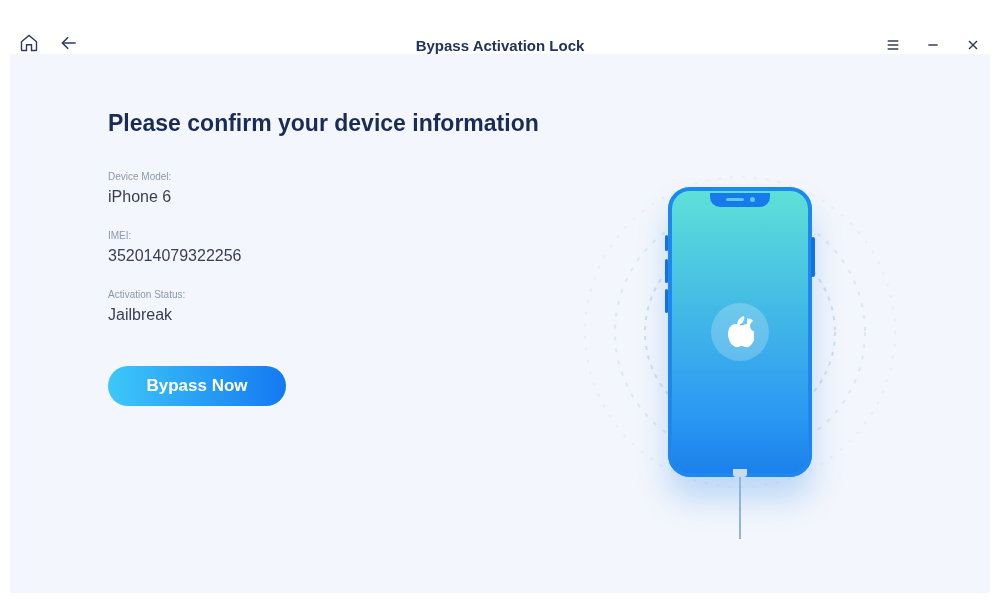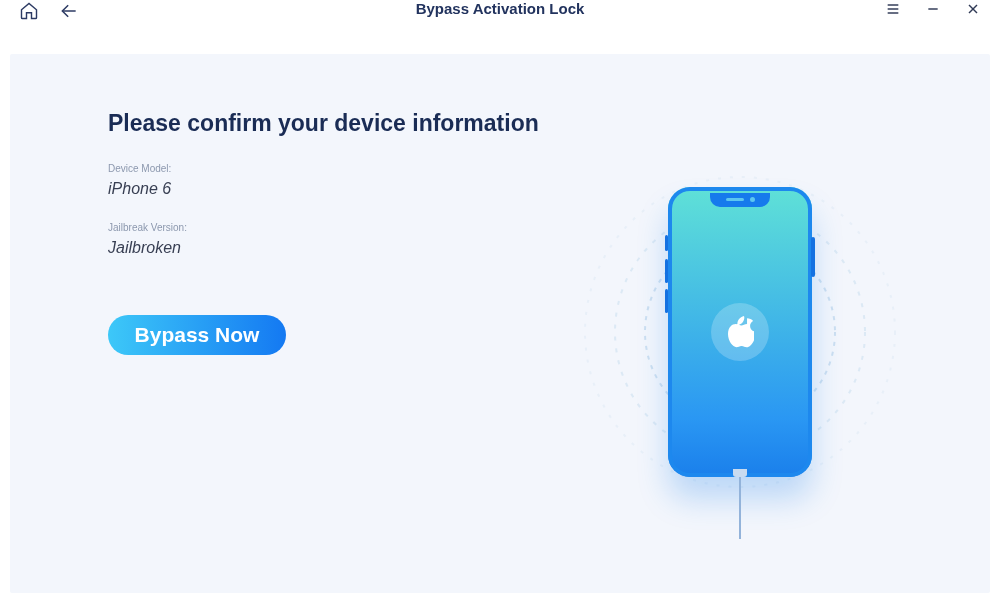--- a/index.html
+++ b/index.html
@@ -13,21 +13,21 @@
     .app {
       width: 1000px;
       height: 603px;
       display: flex;
       flex-direction: column;
     }
     .titlebar {
       height: 54px;
       background: #ffffff;
       display: flex;
-      align-items: flex-start;
+      align-items: flex-end;
       padding: 0 18px;
       position: relative;
     }
     .titlebar-left {
       display: flex;
       align-items: center;
       gap: 18px;
       color: #2c3a63;
     }
     .home-icon, .back-icon {
@@ -71,43 +71,42 @@
       display: flex;
       position: relative;
     }
     .left-panel {
       flex: 0 0 52%;
     }
     .page-title {
       color: #1a2c55;
       font-size: 23px;
       font-weight: 700;
-      margin-bottom: 26px;
+      margin-bottom: 34px;
     }
     .info-block { margin-bottom: 24px; }
     .info-label {
       color: #8c98ae;
       font-size: 10px;
       margin-bottom: 6px;
     }
     .info-value {
       color: #383f53;
       font-size: 16px;
       font-weight: 500;
-      font-style: italic;
     }
     .bypass-btn {
-      margin-top: 34px;
+      margin-top: 18px;
       width: 178px;
       height: 40px;
       border: none;
       border-radius: 20px;
       background: linear-gradient(90deg, #3dc8f8 0%, #1479f2 100%);
       color: #ffffff;
-      font-size: 21px;
+      font-size: 17px;
       font-weight: 600;
       cursor: pointer;
     }
     .right-panel {
       flex: 1;
       position: relative;
       display: flex;
       align-items: center;
       justify-content: center;
     }
@@ -230,24 +229,28 @@
       <h1 class="page-title">Please confirm your device information</h1>
 
       <div class="info-block">
         <div class="info-label">Device Model:</div>
         <div class="info-value">iPhone 6</div>
       </div>
 
       <div class="info-block">
       </div>
 
-
-      <div class="info-block">
-        <div class="info-label">Jailbreak Version:</div>
-        <div class="info-value">Jailbroken</div>
+      <div class="info-block">
+        <div class="info-label">IMEI:</div>
+        <div class="info-value">352014079322256</div>
+      </div>
+
+      <div class="info-block">
+        <div class="info-label">Activation Status:</div>
+        <div class="info-value">Jailbreak</div>
       </div>
 
       <button class="bypass-btn">Bypass Now</button>
     </div>
 
     <div class="right-panel">
       <div class="pulse-wrap">
         <svg width="320" height="320" viewBox="0 0 320 320" style="position:absolute;">
           <circle cx="160" cy="160" r="95" fill="none" stroke="#bcd6ed" stroke-width="2" stroke-dasharray="4 6" opacity="0.7"></circle>
           <circle cx="160" cy="160" r="125" fill="none" stroke="#c9deef" stroke-width="2" stroke-dasharray="4 8" opacity="0.55"></circle>

